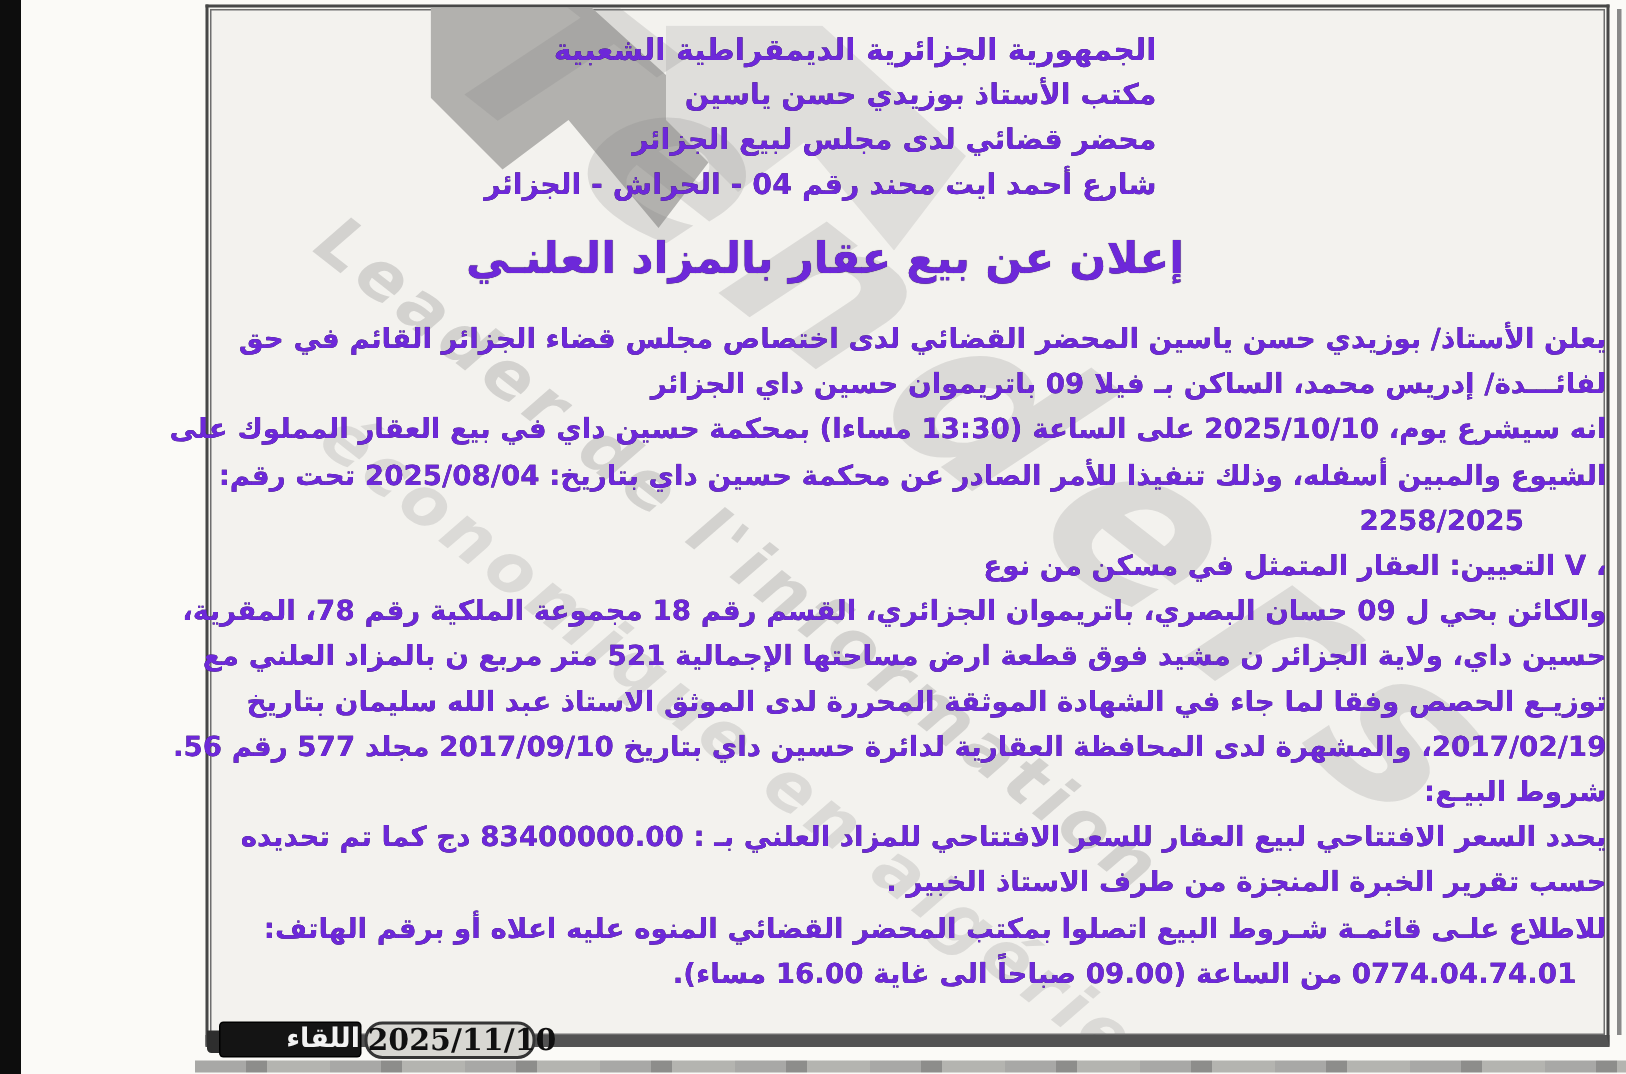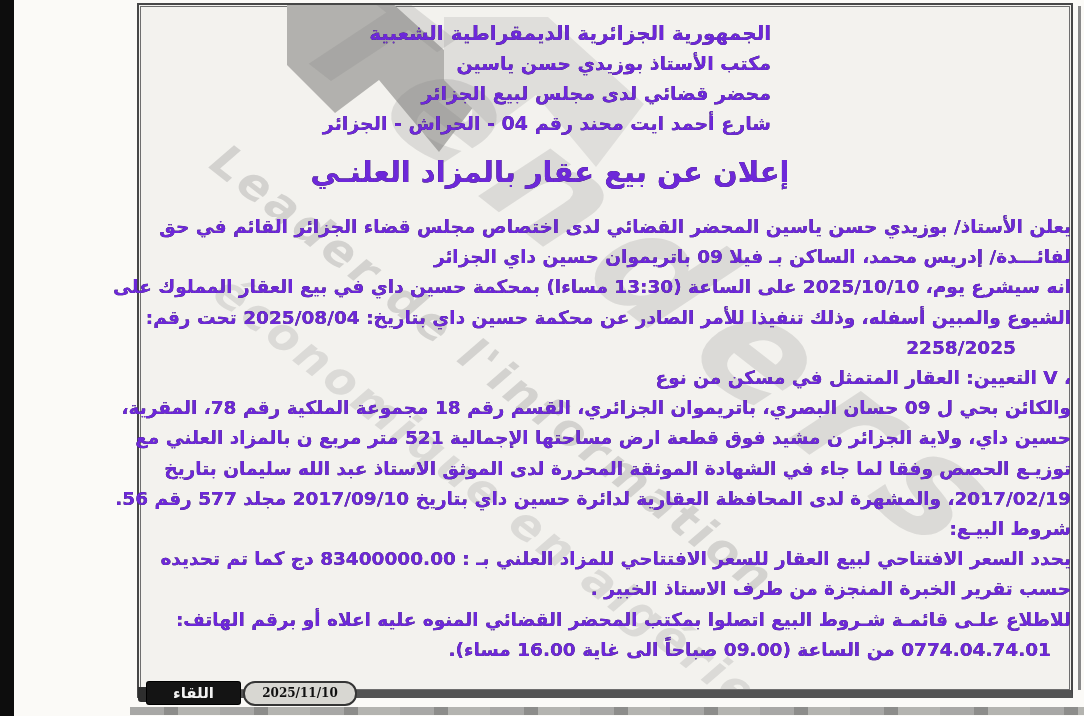--- a/index.html
+++ b/index.html
@@ -57,26 +57,26 @@
   }
   .body-text{direction:rtl;text-align:right;padding:20px 0 0 14px;font-weight:700;font-size:18.5px;}
   .body-text .line{line-height:30.2px;white-space:nowrap;text-shadow:0 0 .4px #1a1a1a;}
   .line-register{padding-left:0;padding-right:55px;}
   .line-phone{padding-right:20px;}
 
   
   .tab-step{position:absolute;left:138px;top:687px;width:16px;height:15px;background:#2e2e2e;z-index:2;border-radius:0 0 0 3px;}
   .tag-tab{
     position:absolute;left:147px;top:682px;width:93px;height:22px;z-index:3;
-    background:#141414;color:#f2f2f2;font-size:15px;font-weight:700;text-align:center;line-height:22px;
+    background:#141414;color:#f2f2f2;font-size:18px;font-weight:700;text-align:right;line-height:22px;
     direction:rtl;border-radius:2px;box-shadow:0 0 0 1px #000;
   }
   .date-tab{
     position:absolute;left:243px;top:681px;width:110px;height:21px;z-index:3;box-sizing:content-box;
-    background:#d8d7d2;border:2px solid #353535;color:#101010;font-weight:700;font-size:12px;
+    background:#d8d7d2;border:2px solid #353535;color:#101010;font-weight:700;font-size:20px;
     text-align:center;line-height:21px;font-family:"DejaVu Serif",serif;border-radius:12px;
   }
   
   .bottom-strip{
     position:absolute;left:130px;top:707px;width:954px;height:8px;
     background:repeating-linear-gradient(90deg,#a8a8a6 0 34px,#8d8d8b 34px 48px,#b4b4b0 48px 90px);
   }
 </style>
 </head>
 <body>

